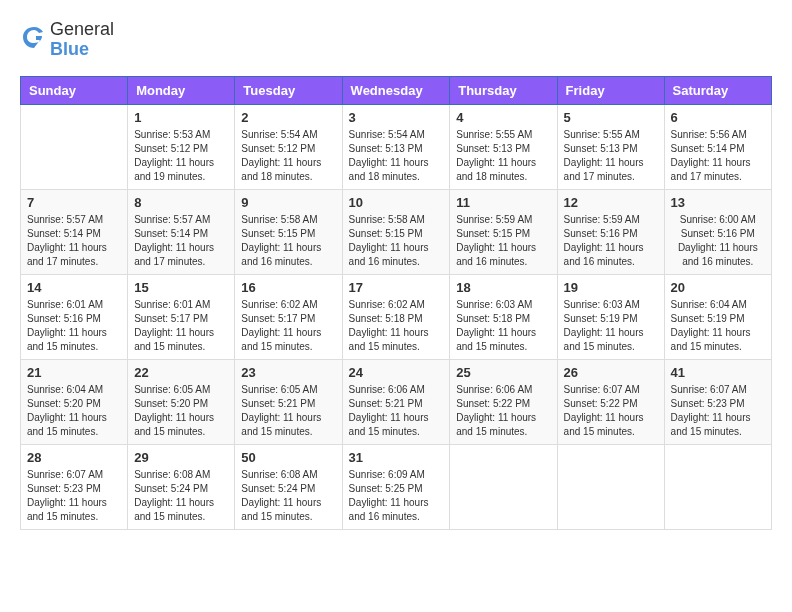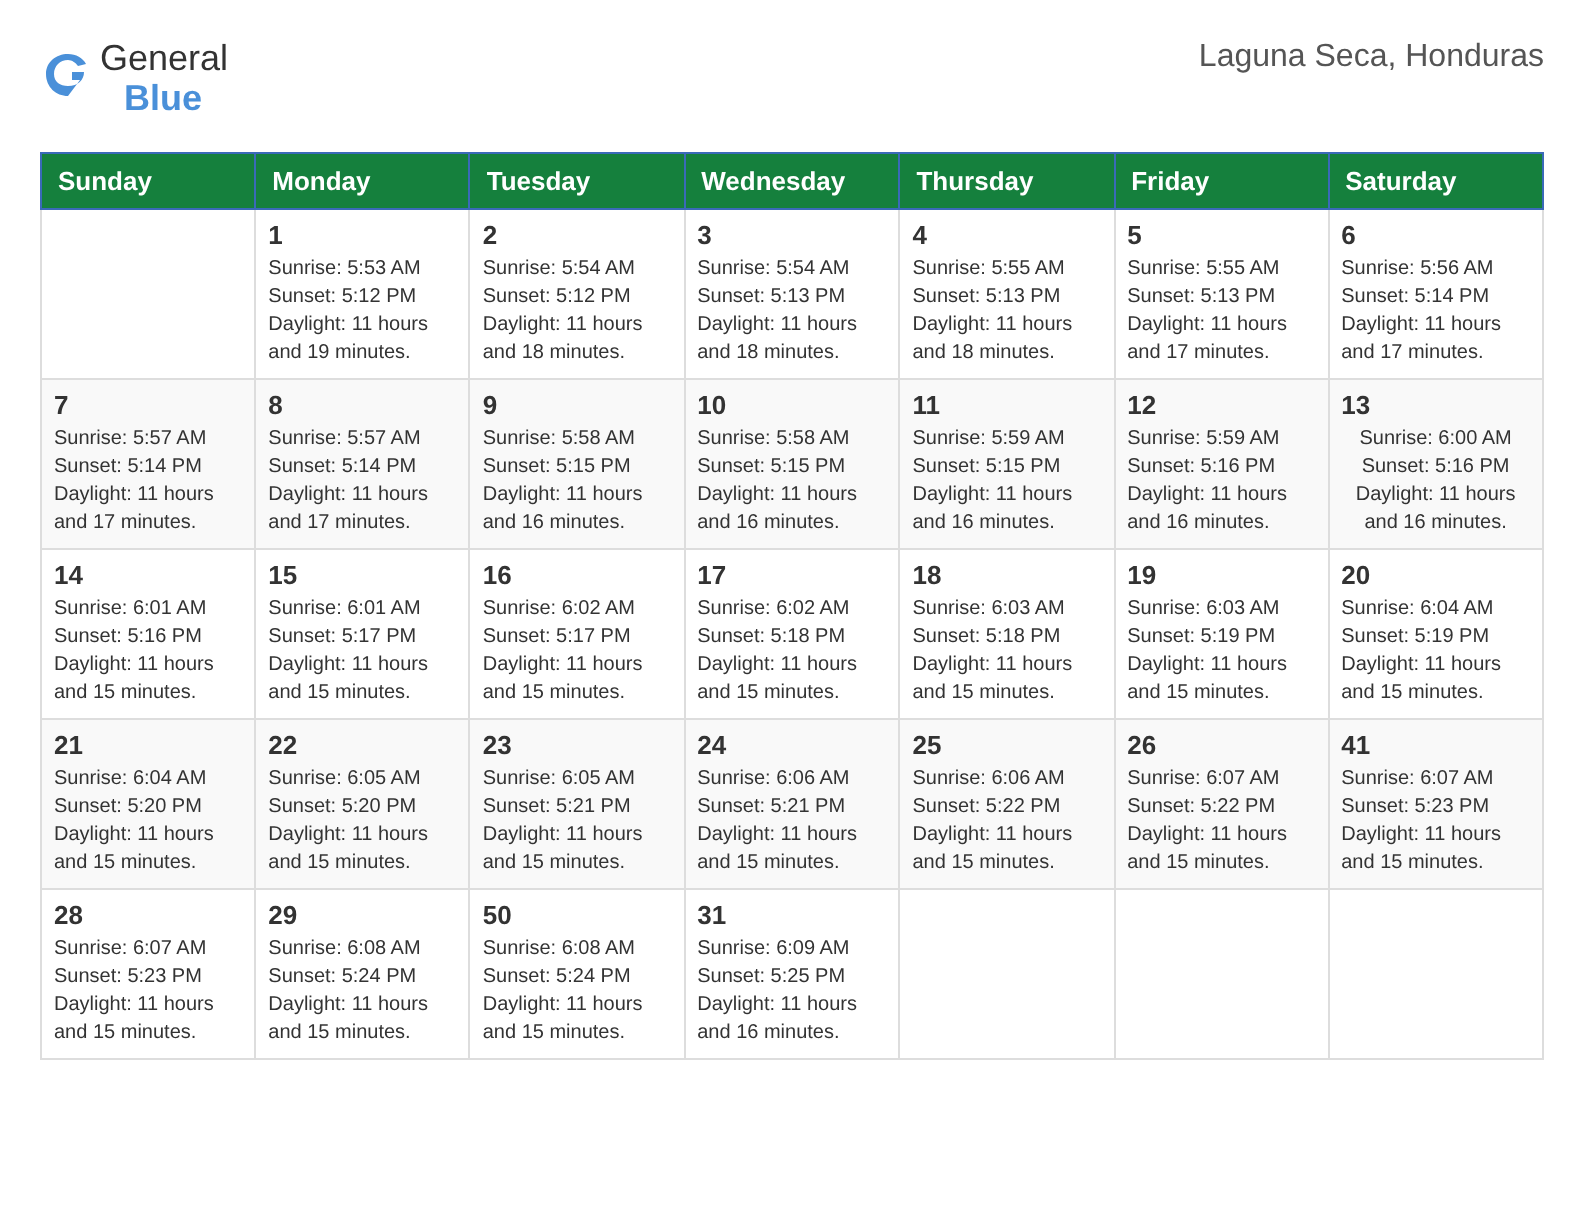--- a/index.html
+++ b/index.html
@@ -27,21 +27,20 @@
     }
     .logo-general {
       font-size: 18px;
       font-weight: normal;
       color: #333;
     }
     .logo-blue {
       font-size: 18px;
       font-weight: bold;
       color: #4a90d9;
-      margin-left: 12px;
     }
     .logo-icon {
       width: 28px;
       height: 28px;
       margin-right: 2px;
     }
     .title-area {
       text-align: right;
     }
     .month-title {
@@ -52,21 +51,21 @@
     .location-title {
       font-size: 16px;
       color: #555;
     }
     .calendar {
       width: 100%;
       border-collapse: collapse;
       border: 1px solid #ccc;
     }
     .calendar th {
-      background-color: #15803d;
+      background-color: #8b5cf6;
       color: #fff;
       font-size: 13px;
       font-weight: bold;
       padding: 6px 8px;
       text-align: left;
       border: 1px solid #3a6ab8;
     }
     .calendar td {
       vertical-align: top;
       border: 1px solid #ddd;
@@ -107,21 +106,20 @@
     <svg class="logo-icon" viewBox="0 0 28 28">
       <path d="M14 4 C10 4 7 7 7 11 C7 15 10 17 14 17 L14 22 C8 22 3 17.5 3 11 C3 5 8 1 14 1 C18 1 21.5 3 23 6 L19 7 C18 5.5 16 4 14 4Z" fill="#4a90d9"></path>
       <path d="M14 17 L14 22 L20 14 L16 14 L16 10 L22 10 C22 14 19 17 14 17Z" fill="#4a90d9"></path>
     </svg>
     <div class="logo-text">
       <span class="logo-general">General</span>
       <span class="logo-blue">Blue</span>
     </div>
   </div>
   <div class="title-area">
-    <div class="location-title">Laguna Seca, Honduras</div>
   </div>
 </div>
 
 <table class="calendar">
   <thead>
     <tr>
     <th>Sunday</th>
         <th>Monday</th>
         <th>Tuesday</th>
         <th>Wednesday</th>

